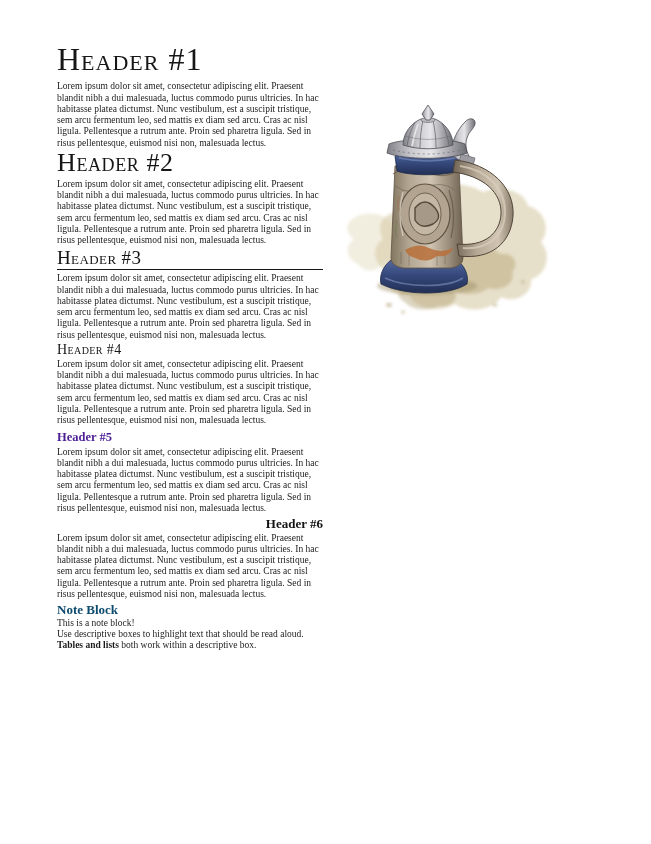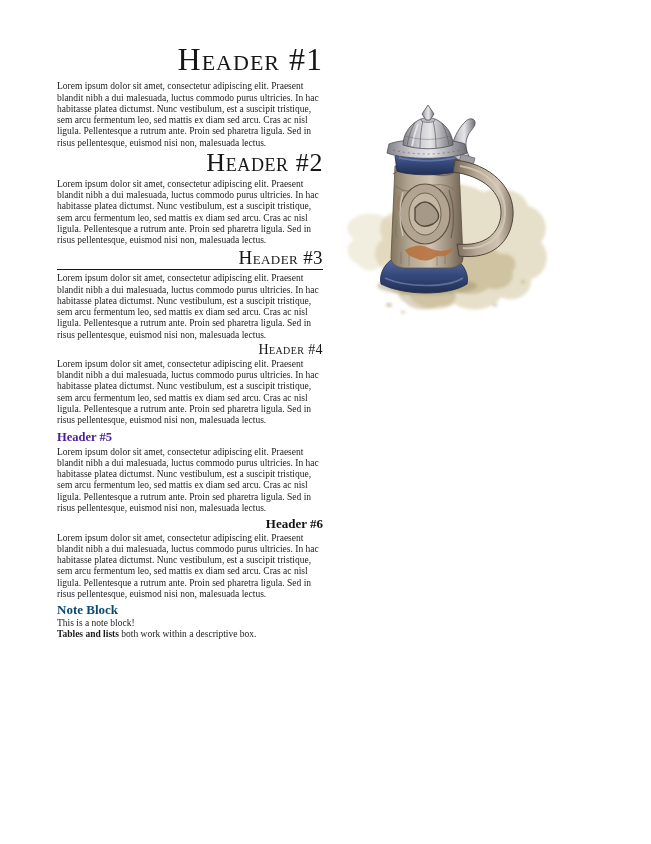--- a/index.html
+++ b/index.html
@@ -2,21 +2,21 @@
 <html><head>
 <meta charset="utf-8">
 <style>
   * { margin:0; padding:0; box-sizing:border-box; }
   html,body { background:#ffffff; }
   body {
     width:651px; height:844px; position:relative; overflow:hidden;
     font-family:"Liberation Serif", serif; color:#1b1b1b;
   }
   .text-col { position:absolute; left:57px; top:44px; width:266px; }
-  h1,h2,h3,h4 { font-variant:small-caps; font-weight:400; color:#161616;text-align:right; }
+  h1,h2,h3,h4 { font-variant:small-caps; font-weight:400; color:#161616; }
   h1 { font-size:32px; line-height:0.95; margin:0 0 7px; letter-spacing:1px; }
   h2 { font-size:26px; line-height:1;    margin:1px 0 3px; letter-spacing:0.6px; }
   h3 { font-size:19px; line-height:1;    margin:2px 0 3px; padding-bottom:2px;
        border-bottom:1.5px solid #151515; letter-spacing:0.4px; }
   h4 { font-size:14px; line-height:1;    margin:2px 0 2px; letter-spacing:0.4px; }
   .h5 { font-size:12.5px; line-height:1.05; margin:5px 0 2px; font-weight:700; color:#4c1d95; }
   .h6 { font-size:13px; line-height:1.05; margin:3px 0 2px; font-weight:700; color:#131313;text-align:right; }
   .note-title { font-size:13px; line-height:1.05; margin:3px 0 1px; font-weight:700; color:#0c4a6e; }
   .k-title    { font-size:14px; line-height:1.05; margin:2px 0 2px; font-weight:700; color:#131313; }
   p.body { font-size:9.5px; line-height:11.25px; margin:0; }
@@ -43,20 +43,21 @@
 
   <div class="h5">Header #5</div>
   <p class="body">Lorem ipsum dolor sit amet, consectetur adipiscing elit. Praesent blandit nibh a dui malesuada, luctus commodo purus ultricies. In hac habitasse platea dictumst. Nunc vestibulum, est a suscipit tristique, sem arcu fermentum leo, sed mattis ex diam sed arcu. Cras ac nisl ligula. Pellentesque a rutrum ante. Proin sed pharetra ligula. Sed in risus pellentesque, euismod nisi non, malesuada lectus.</p>
 
   <div class="h6">Header #6</div>
   <p class="body">Lorem ipsum dolor sit amet, consectetur adipiscing elit. Praesent blandit nibh a dui malesuada, luctus commodo purus ultricies. In hac habitasse platea dictumst. Nunc vestibulum, est a suscipit tristique, sem arcu fermentum leo, sed mattis ex diam sed arcu. Cras ac nisl ligula. Pellentesque a rutrum ante. Proin sed pharetra ligula. Sed in risus pellentesque, euismod nisi non, malesuada lectus.</p>
 
   <div class="note-title">Note Block</div>
   <p class="body">This is a note block!</p>
 
+  <p class="body">Use descriptive boxes to highlight text that should be read aloud.</p>
   <p class="body"><strong>Tables and lists</strong><span> both work within a descriptive box.</span></p>
 
 </div>
 
 <figure class="illustration">
   <svg viewBox="0 0 210 220" width="210" height="220" aria-hidden="true">
     <defs>
       <linearGradient id="gBody" x1="0" y1="0" x2="1" y2="0">
         <stop offset="0" stop-color="#83765f"></stop>
           <stop offset="0.25" stop-color="#b3a693"></stop>

